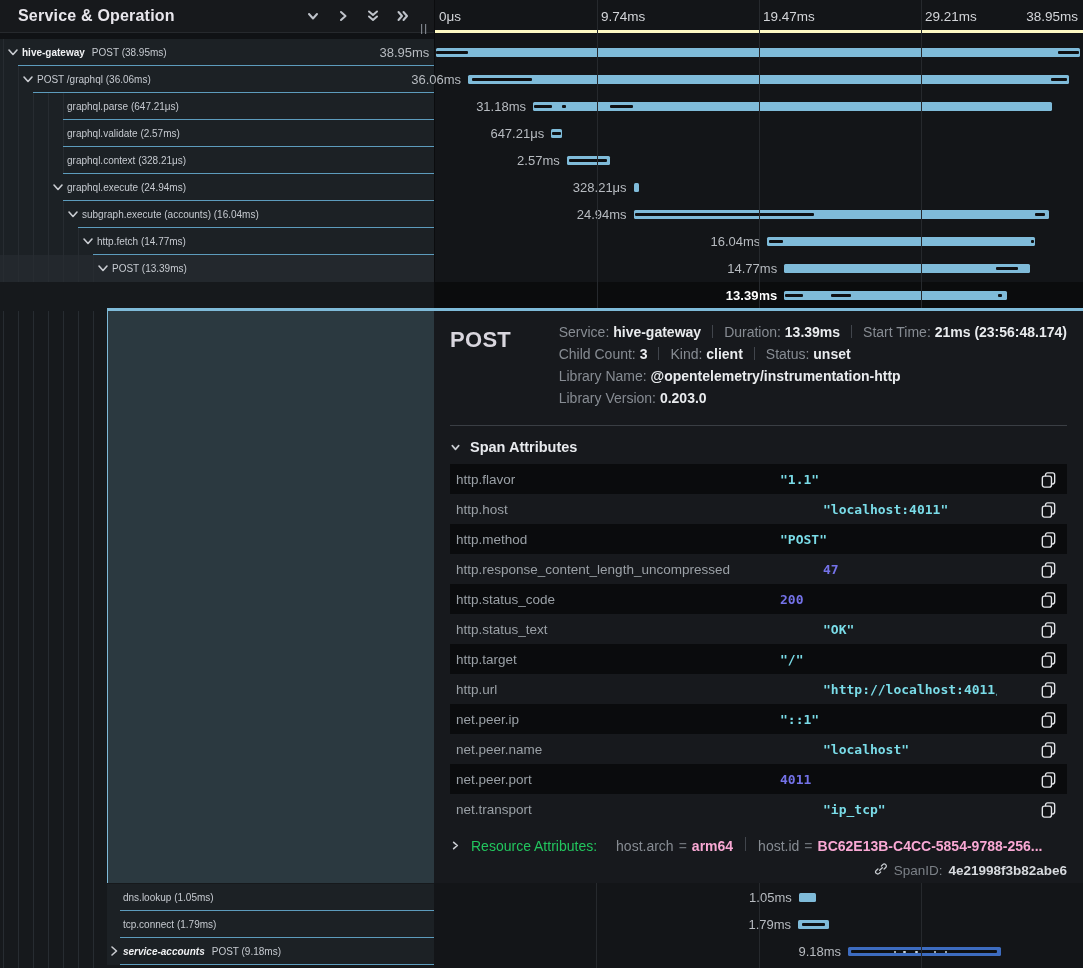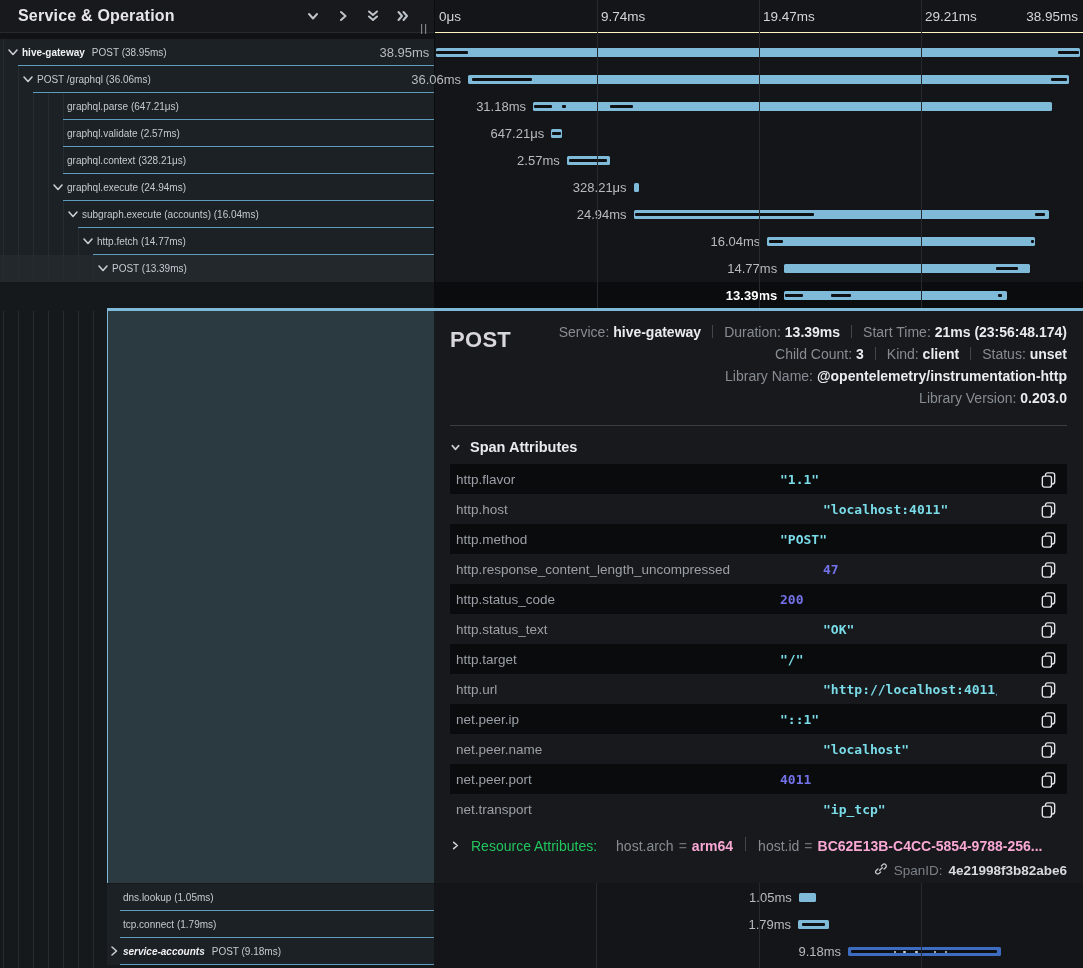--- a/index.html
+++ b/index.html
@@ -32,41 +32,41 @@
   .tsvc.it { font-style:italic; }
 
   .expanded-region { position:absolute; left:107px; top:311px; width:327px; height:572px; background:#2b3940; border-left:1px solid #7fbbd9; }
 
   #bottom-left-rows { position:absolute; left:107px; top:884px; width:327px; }
   #bottom-left-rows .trow { background-color:#1c2125; }
 
   
   .timeline { position:absolute; left:434px; top:0; width:649px; height:311px; background:#131518; border-left:1px solid #0b0c0e; }
   .gridline { position:absolute; top:0; bottom:0; width:1px; background:#26292d; }
-  .tl-header { position:relative; height:33px; border-bottom:1px solid #fef9c3; }
+  .tl-header { position:relative; height:33px; border-bottom:3px solid #fef9c3; }
   .tick { position:absolute; top:0; line-height:33px; font-size:13.5px; font-weight:500; color:#d3d5d9; }
   #tl-rows { position:absolute; left:0; top:39px; width:649px; }
   .tlrow { position:relative; height:27px; }
   .tlrow.sel { background:#0b0c0d; }
   .dur { position:absolute; top:0; line-height:27px; font-size:13px; color:#b7bbc0; white-space:nowrap; }
   .tlrow.sel .dur { color:#ffffff; font-weight:bold; }
   .bar { position:absolute; top:9px; height:9px; border-radius:1.5px; cursor:pointer; }
   .mark { position:absolute; top:3px; height:3px; background:#0e1013; border-radius:1px; }
   .mark.light { top:3.5px; height:2px; background:#c9d4e0; }
 
   .blue-divider { position:absolute; left:107px; top:308px; width:976px; height:3px; background:#7fbbd9; z-index:6; }
 
   .timeline-bottom { position:absolute; left:434px; top:883px; width:649px; height:85px; background:#131518; }
   #tl-bottom-rows { position:absolute; left:0; top:1px; width:649px; }
 
   
   .detail-panel { position:absolute; left:434px; top:311px; width:649px; height:572px; background:#17191d; padding:10px 16px 0 16px; z-index:5; }
   .dp-head { display:flex; align-items:flex-start; }
   .dp-title { font-size:22px; font-weight:600; color:#d9d6de; padding-top:6px; letter-spacing:.3px; }
-  .dp-meta { margin-left:auto; text-align:right; font-size:14px; color:#878c93; }
+  .dp-meta { margin-left:auto; font-size:14px; color:#878c93; }
   .dp-meta-line { line-height:22px; white-space:nowrap; }
   .dp-meta b { color:#e9ebee; font-weight:bold; }
   .msep { display:inline-block; width:1px; height:13px; background:#41454c; margin:0 11px; vertical-align:-1px; }
   .dp-hr { height:1px; background:#3a3e44; margin-top:16px; }
 
   .sa-head { display:flex; align-items:center; gap:9px; margin-top:13px; cursor:pointer; }
   .sa-head svg { stroke:#c9ccd1; stroke-width:1.8; fill:none; stroke-linecap:round; stroke-linejoin:round; }
   .sa-title { font-size:14.5px; font-weight:bold; color:#e8eaee; }
 
   .attr-table { margin-top:9px; }

